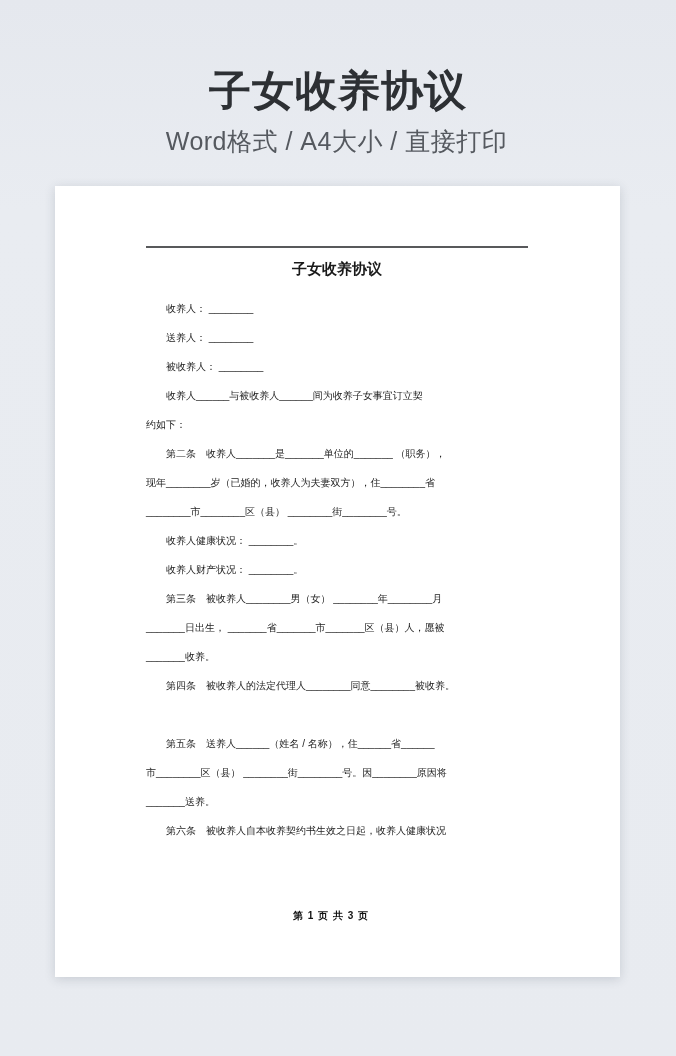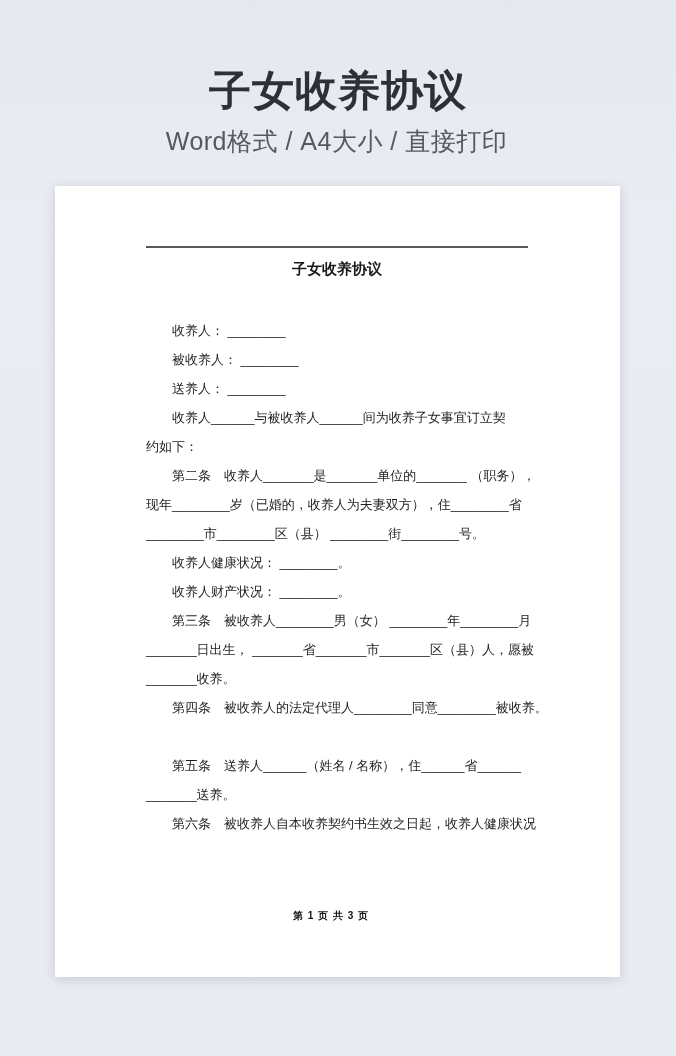--- a/index.html
+++ b/index.html
@@ -53,22 +53,22 @@
   }
   .doc-title {
     margin-top: 11px;
     font-size: 15px;
     line-height: 20px;
     font-weight: 700;
     text-align: center;
     color: #1a1a1a;
   }
   .doc-body {
-    margin-top: 37px;
-    font-size: 13px;
+    margin-top: 15px;
+    font-size: 10px;
     line-height: 29px;
     color: #1e1e1e;
   }
   .doc-line {
     min-height: 29px;
     white-space: nowrap;
     overflow: visible;
   }
   .page-footer {
     position: absolute;
@@ -87,32 +87,33 @@
 <div class="site-header">
   <h1 class="site-title">子女收养协议</h1>
   <div class="site-subtitle">Word格式 / A4大小 / 直接打印</div>
 </div>
 
 <div class="page">
   <div class="doc-rule"></div>
   <div class="doc-title">子女收养协议</div>
   <div class="doc-body">
     <div class="doc-line">　　收养人： ________</div>
+    <div class="doc-line">　　送养人： ________</div>
     <div class="doc-line">　　被收养人： ________</div>
-    <div class="doc-line">　　送养人： ________</div>
     <div class="doc-line">　　收养人______与被收养人______间为收养子女事宜订立契</div>
     <div class="doc-line">约如下：</div>
     <div class="doc-line">　　第二条　收养人_______是_______单位的_______ （职务），</div>
     <div class="doc-line">现年________岁（已婚的，收养人为夫妻双方），住________省</div>
     <div class="doc-line">________市________区（县） ________街________号。</div>
     <div class="doc-line">　　收养人健康状况： ________。</div>
     <div class="doc-line">　　收养人财产状况： ________。</div>
     <div class="doc-line">　　第三条　被收养人________男（女） ________年________月</div>
     <div class="doc-line">_______日出生， _______省_______市_______区（县）人，愿被</div>
     <div class="doc-line">_______收养。</div>
     <div class="doc-line">　　第四条　被收养人的法定代理人________同意________被收养。</div>
     <div class="doc-line"></div>
     <div class="doc-line">　　第五条　送养人______（姓名 / 名称），住______省______</div>
+    <div class="doc-line">市________区（县） ________街________号。因________原因将</div>
     <div class="doc-line">_______送养。</div>
     <div class="doc-line">　　第六条　被收养人自本收养契约书生效之日起，收养人健康状况</div>
   </div>
   <div class="page-footer">第 1 页 共 3 页</div>
 </div>
 
 </body></html>

